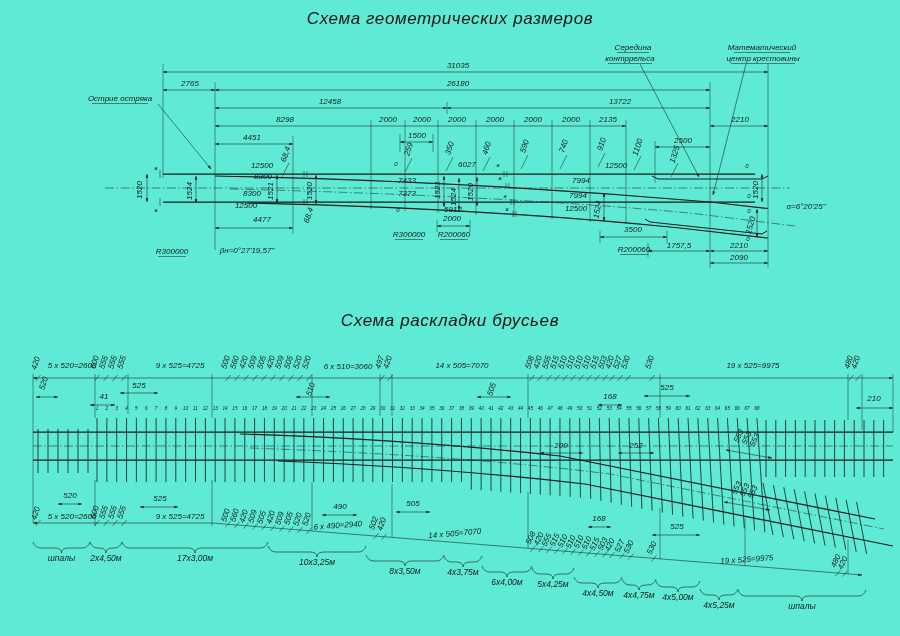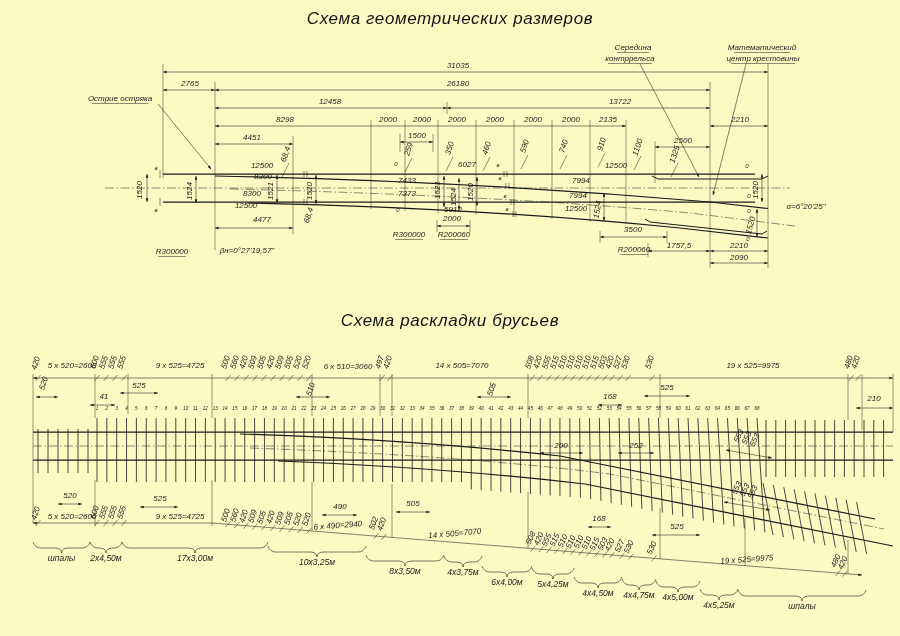--- a/index.html
+++ b/index.html
@@ -1,16 +1,16 @@
 <!DOCTYPE html>
 <html><head>
 <meta charset="utf-8">
 <style>
   html,body{margin:0;padding:0;background:#fff;}
-  .stage{position:relative;width:900px;height:636px;background:#fef9c3;overflow:hidden;}
+  .stage{position:relative;width:900px;height:636px;background:#5eead4;overflow:hidden;}
   svg{display:block;}
   .title{font-family:"Liberation Sans",sans-serif;font-style:italic;font-size:17px;fill:#141414;letter-spacing:.6px;}
   .lbl{font-family:"Liberation Sans",sans-serif;font-style:italic;fill:#1b1b1b;}
   .num{font-family:"Liberation Sans",sans-serif;font-style:italic;fill:#1b1b1b;}
   .rail{stroke:#1b1b1b;stroke-width:1.25;fill:none;}
   .rail2{stroke:#1b1b1b;stroke-width:1;fill:none;}
   .dim{stroke:#1b1b1b;stroke-width:.55;fill:none;marker-start:url(#ar);marker-end:url(#ar);}
   .lead{stroke:#1b1b1b;stroke-width:.55;fill:none;marker-end:url(#ar);}
   .ext{stroke:#1b1b1b;stroke-width:.45;fill:none;}
   .thin{stroke:#1b1b1b;stroke-width:.5;fill:none;}

